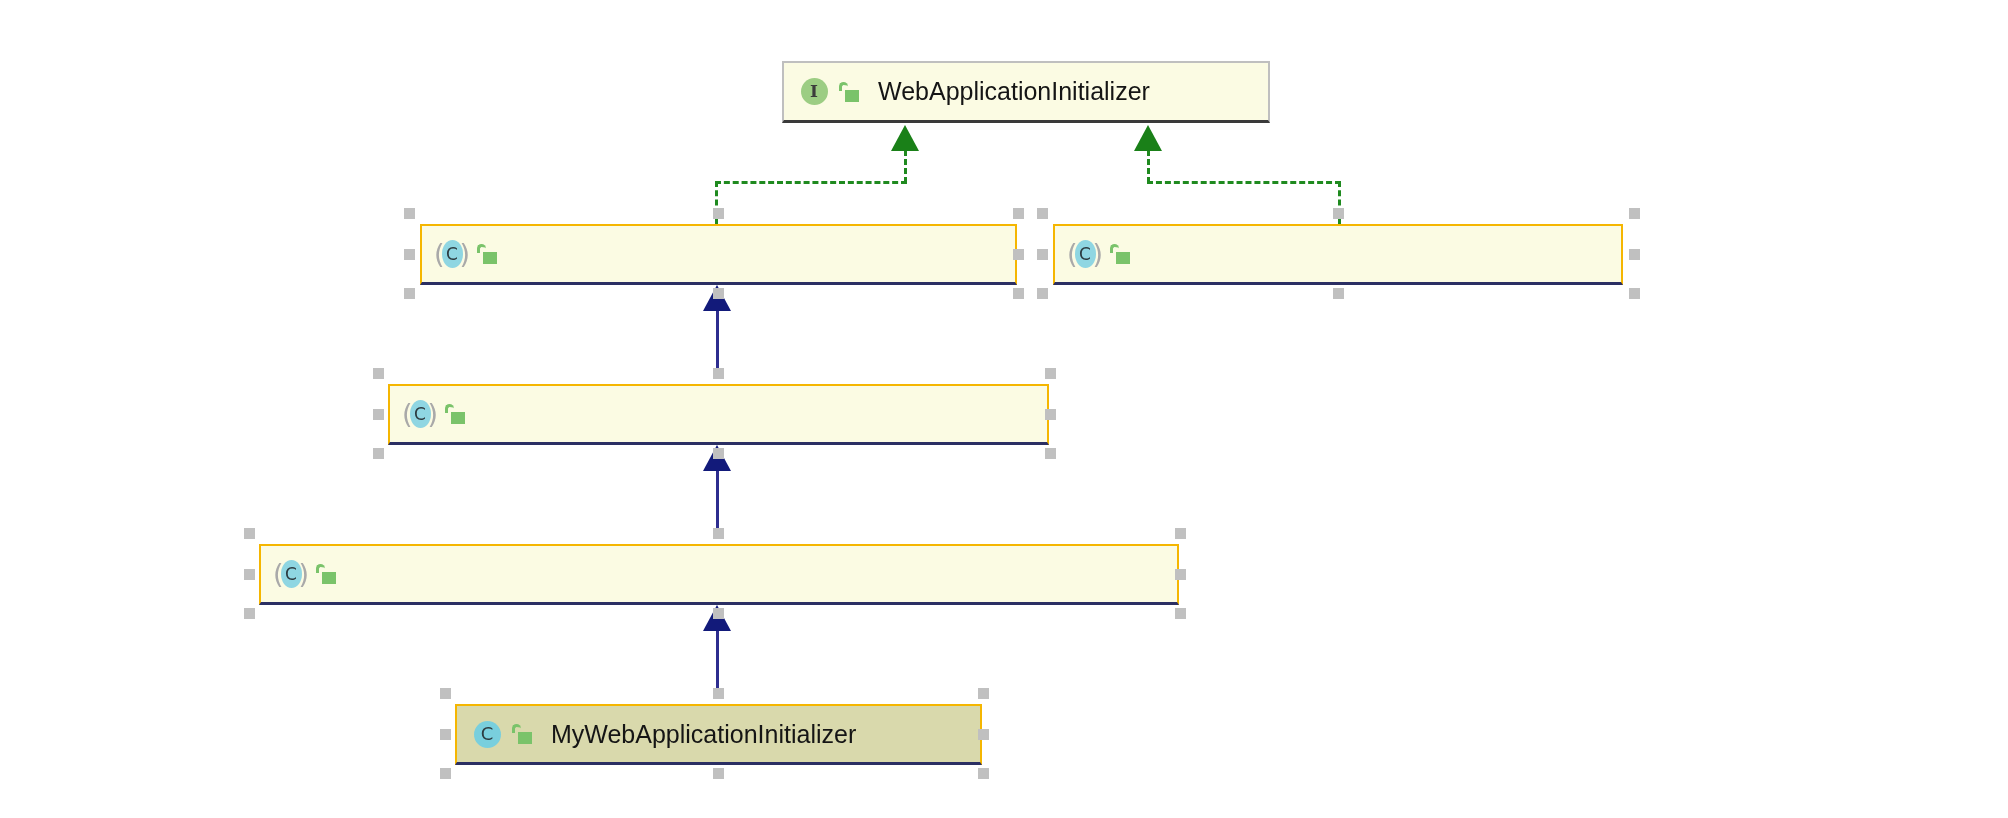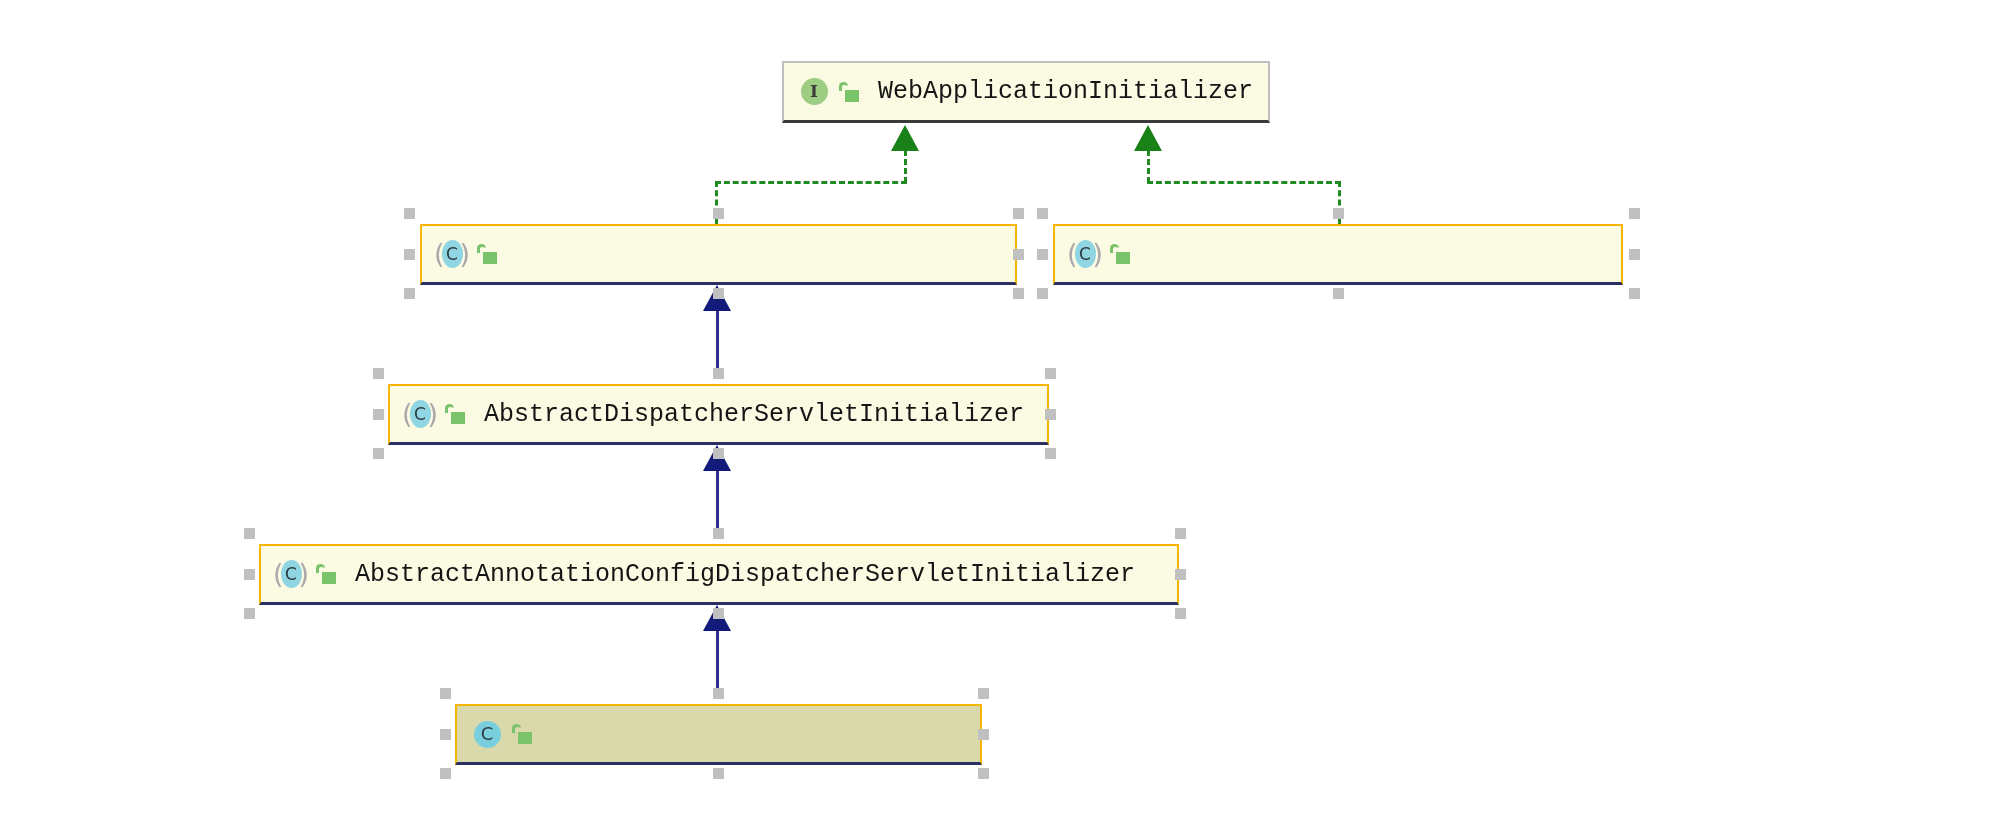--- a/index.html
+++ b/index.html
@@ -32,21 +32,21 @@
   }
   .node.selected {
     border: 2px solid #f5b601;
     border-bottom: 3px solid #2b2f63;
     background: #fbfbe3;
   }
   .node.selected.focused {
     background: #d9d9ac;
   }
   .node-label {
-    font-family: Liberation Mono, monospace;
+    font-family: Liberation Sans, sans-serif;
     font-size: 25px;
     letter-spacing: 0px;
     color: #151515;
     white-space: nowrap;
     line-height: 1;
   }
 
   
   .icon-wrap {
     position: relative;
@@ -294,21 +294,20 @@
         <span class="disc">
             <span class="glyph">C</span>
           </span>
         <span class="paren r">)</span>
       </span>
     </span>
     <span class="vis-icon">
       <span class="shackle"></span>
         <span class="body"></span>
     </span>
-    <span class="node-label">AbstractDispatcherServletInitializer</span>
   </div>
   <div class="handle" style="left:373px; top:368px;"></div>
   <div class="handle" style="left:713px; top:368px;"></div>
   <div class="handle" style="left:1045px; top:368px;"></div>
   <div class="handle" style="left:373px; top:409px;"></div>
   <div class="handle" style="left:1045px; top:409px;"></div>
   <div class="handle" style="left:373px; top:448px;"></div>
   <div class="handle" style="left:713px; top:448px;"></div>
   <div class="handle" style="left:1045px; top:448px;"></div>
 
@@ -319,21 +318,20 @@
         <span class="disc">
             <span class="glyph">C</span>
           </span>
         <span class="paren r">)</span>
       </span>
     </span>
     <span class="vis-icon">
       <span class="shackle"></span>
         <span class="body"></span>
     </span>
-    <span class="node-label">AbstractAnnotationConfigDispatcherServletInitializer</span>
   </div>
   <div class="handle" style="left:244px; top:528px;"></div>
   <div class="handle" style="left:713px; top:528px;"></div>
   <div class="handle" style="left:1175px; top:528px;"></div>
   <div class="handle" style="left:244px; top:569px;"></div>
   <div class="handle" style="left:1175px; top:569px;"></div>
   <div class="handle" style="left:244px; top:608px;"></div>
   <div class="handle" style="left:713px; top:608px;"></div>
   <div class="handle" style="left:1175px; top:608px;"></div>
 
@@ -342,20 +340,21 @@
       <span class="type-icon ico-class">
         <span class="disc">
             <span class="glyph">C</span>
           </span>
       </span>
     </span>
     <span class="vis-icon">
       <span class="shackle"></span>
         <span class="body"></span>
     </span>
+    <span class="node-label">MyWebApplicationInitializer</span>
   </div>
   <div class="handle" style="left:440px; top:688px;"></div>
   <div class="handle" style="left:713px; top:688px;"></div>
   <div class="handle" style="left:978px; top:688px;"></div>
   <div class="handle" style="left:440px; top:729px;"></div>
   <div class="handle" style="left:978px; top:729px;"></div>
   <div class="handle" style="left:440px; top:768px;"></div>
   <div class="handle" style="left:713px; top:768px;"></div>
   <div class="handle" style="left:978px; top:768px;"></div>
 

